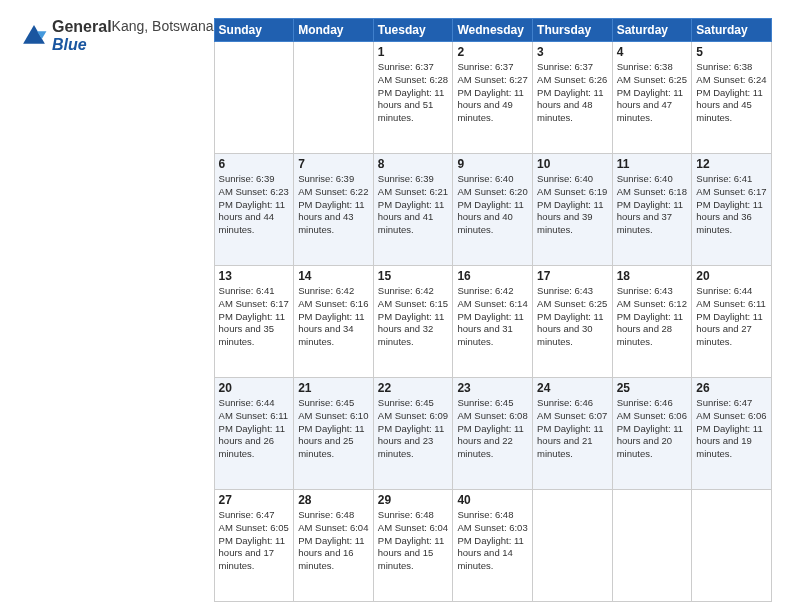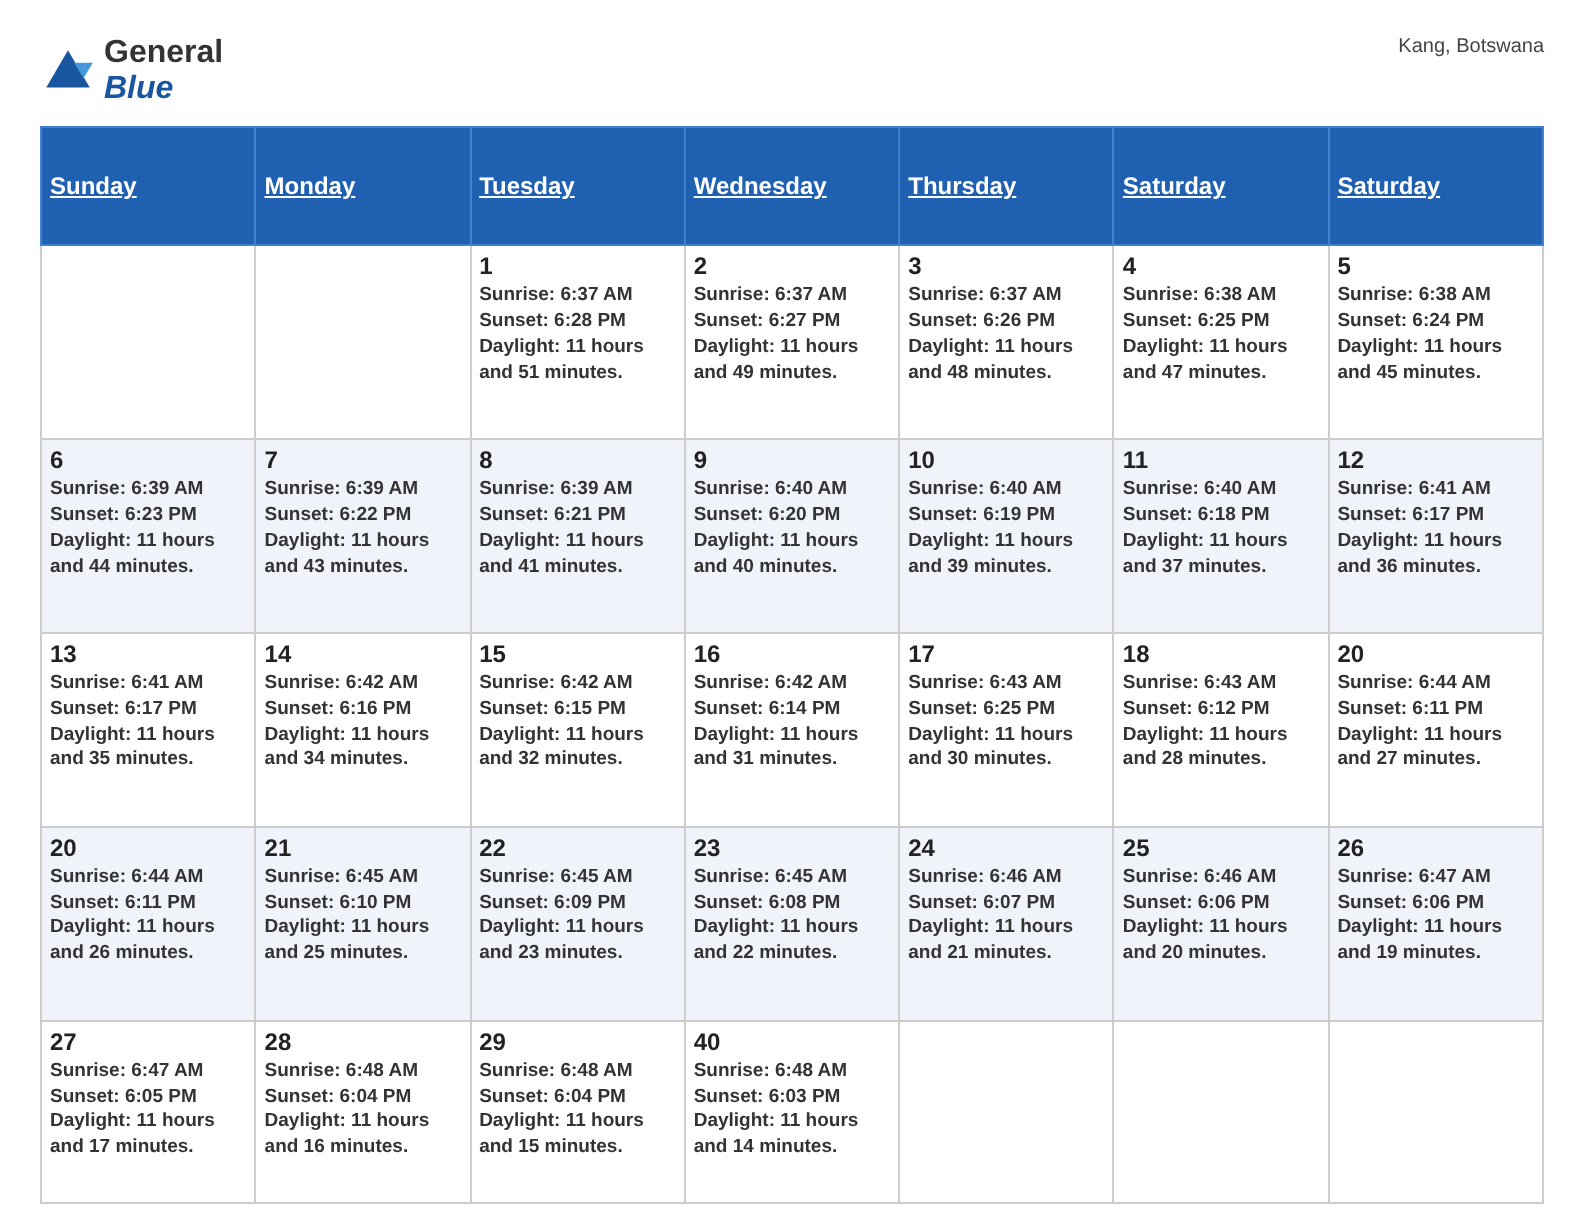--- a/index.html
+++ b/index.html
@@ -9,21 +9,21 @@
       background: #fff;
       font-family: Arial, Helvetica, sans-serif;
       font-size: 11px;
       overflow: hidden;
     }
     .page {
       width: 792px;
       height: 612px;
       padding: 18px 20px 10px 20px;
       display: flex;
-      flex-direction: column;
+      flex-direction: row;
     }
     .header {
       display: flex;
       justify-content: space-between;
       align-items: flex-start;
       margin-bottom: 10px;
     }
     .logo {
       display: flex;
       align-items: center;
@@ -42,38 +42,37 @@
     }
     .title-block {
       text-align: right;
     }
     .title-month {
       font-size: 28px;
       font-weight: bold;
       color: #222;
     }
     .title-location {
-      font-size: 10px;
+      font-size: 14px;
       color: #444;
     }
     .calendar {
       flex: 1;
       border-collapse: collapse;
       width: 100%;
       table-layout: fixed;
     }
     .calendar th {
       background: #2060b0;
       color: #fff;
       font-weight: bold;
       font-size: 12px;
-      padding: 22px 4px;
+      padding: 4px 4px;
       text-align: left;
       border: 1px solid #4080cc;
-      text-decoration: underline;
     }
     .calendar td {
       border: 1px solid #ccc;
       vertical-align: top;
       padding: 3px 4px;
       height: 85px;
     }
     .calendar tr:last-child td {
       height: 80px;
     }
@@ -81,21 +80,20 @@
       font-weight: bold;
       font-size: 12px;
       color: #222;
       display: block;
       margin-bottom: 2px;
     }
     .day-info {
       font-size: 9.5px;
       color: #333;
       line-height: 1.35;
-      font-weight: bold;
     }
     .empty {
       background: #f9f9f9;
     }
     .row-stripe td {
       background: #f0f4fa;
     }
     .row-white td {
       background: #ffffff;
     }

